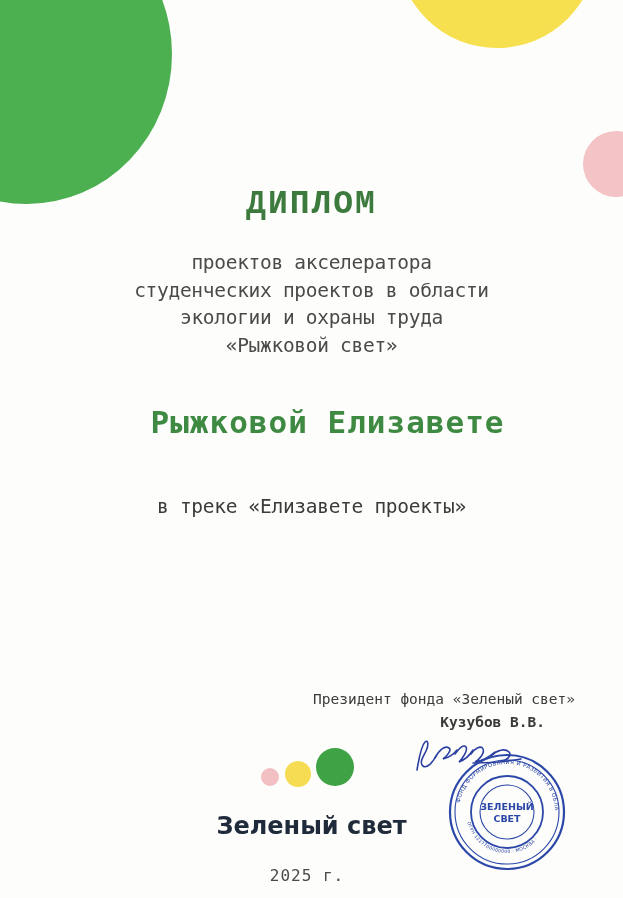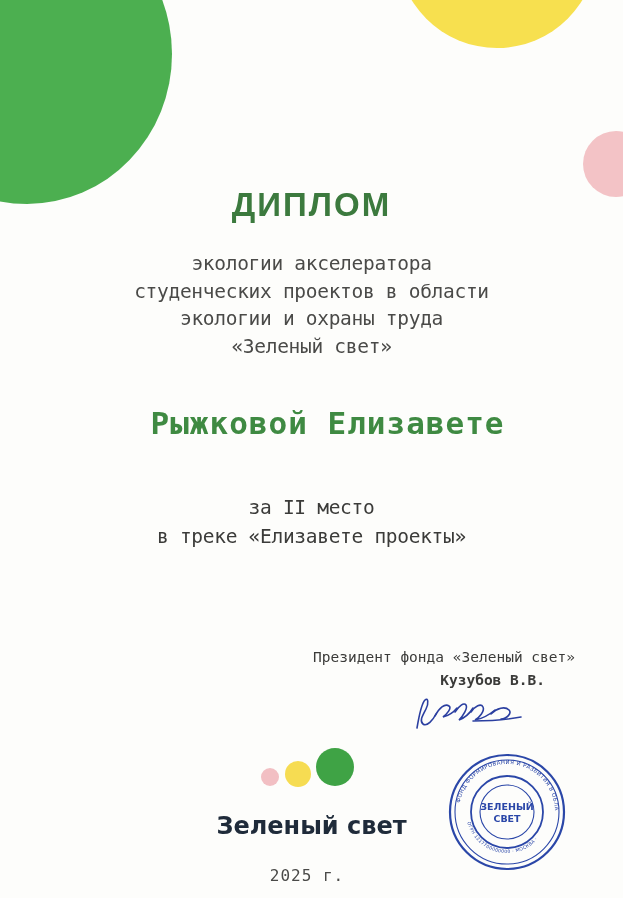--- a/index.html
+++ b/index.html
@@ -77,21 +77,21 @@
     top: 0;
     width: 623px;
     text-align: center;
   }
   .title {
     margin-top: 186px;
     font-size: 33px;
     letter-spacing: 2px;
     font-weight: 700;
     color: #3c7a3e;
-    font-family: Liberation Sans, sans-serif;
+    font-family: Liberation Mono, monospace;
   }
   .subtitle {
     margin-top: 26px;
     font-size: 19.5px;
     line-height: 1.42;
     color: #4a4a48;
     font-family: "DejaVu Sans Mono", monospace;
     letter-spacing: -0.3px;
   }
   .recipient {
@@ -109,21 +109,21 @@
     line-height: 1.5;
     color: #3b3b39;
     font-family: "DejaVu Sans Mono", monospace;
     letter-spacing: -0.3px;
   }
 
   
   .sign-block {
     position: absolute;
     right: 48px;
-    top: 646px;
+    top: 688px;
     width: 330px;
     text-align: right;
     font-family: "DejaVu Sans Mono", monospace;
     font-size: 14.5px;
     color: #3b3b39;
     line-height: 1.6;
   }
   .sign-name {
     padding-right: 30px;
     font-weight: bold;
@@ -178,30 +178,29 @@
   <div class="blob blob-yellow-t"></div>
   <div class="blob blob-pink-r"></div>
   <div class="blob dot-pink"></div>
   <div class="blob dot-yellow"></div>
   <div class="blob dot-green"></div>
 
   <div class="content">
     <div class="title">ДИПЛОМ</div>
 
     <div class="subtitle">
-      <div>экологии акселератора</div>
+      <div>проектов акселератора</div>
       <div>студенческих проектов в области</div>
       <div>экологии и охраны труда</div>
-      <div>«Зеленый свет»</div>
+      <div>«Рыжковой свет»</div>
     </div>
 
     <div class="recipient">Рыжковой Елизавете</div>
 
     <div class="award">
-      <div>за II место</div>
       <div>в треке «Елизавете проекты»</div>
     </div>
   </div>
 
   <div class="sign-block">
     <div>Президент фонда «Зеленый свет»</div>
     <div class="sign-name">Кузубов В.В.</div>
     <svg class="signature-svg" width="120" height="42" viewBox="0 0 120 42">
       <g fill="none" stroke="#2b3fa0" stroke-width="1.6" stroke-linecap="round">
         <path d="M8 34 C10 22, 12 10, 16 6 C19 3, 20 9, 17 15 C14 21, 10 27, 14 30 C18 33, 24 26, 27 20"></path>

